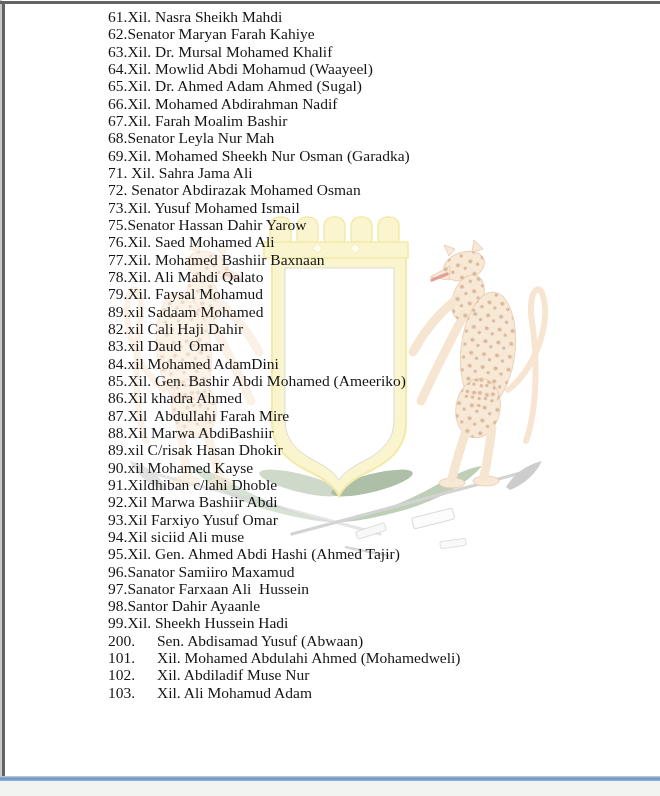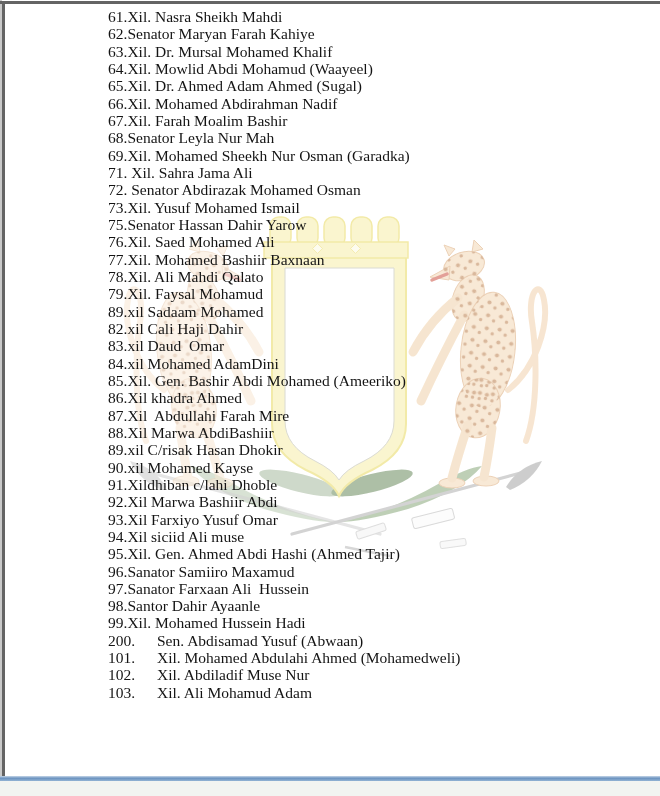--- a/index.html
+++ b/index.html
@@ -135,21 +135,21 @@
     <div class="row"><span class="num">89.</span><span class="txt">xil C/risak Hasan Dhokir</span></div>
     <div class="row"><span class="num">90.</span><span class="txt">xil Mohamed Kayse</span></div>
     <div class="row"><span class="num">91.</span><span class="txt">Xildhiban c/lahi Dhoble</span></div>
     <div class="row"><span class="num">92.</span><span class="txt">Xil Marwa Bashiir Abdi</span></div>
     <div class="row"><span class="num">93.</span><span class="txt">Xil Farxiyo Yusuf Omar</span></div>
     <div class="row"><span class="num">94.</span><span class="txt">Xil siciid Ali muse</span></div>
     <div class="row"><span class="num">95.</span><span class="txt">Xil. Gen. Ahmed Abdi Hashi (Ahmed Tajir)</span></div>
     <div class="row"><span class="num">96.</span><span class="txt">Sanator Samiiro Maxamud</span></div>
     <div class="row"><span class="num">97.</span><span class="txt">Sanator Farxaan Ali  Hussein</span></div>
     <div class="row"><span class="num">98.</span><span class="txt">Santor Dahir Ayaanle</span></div>
-    <div class="row"><span class="num">99.</span><span class="txt">Xil. Mohamed Hussein Hadi</span></div>
+    <div class="row"><span class="num">99.</span><span class="txt">Xil. Sheekh Hussein Hadi</span></div>
     <div class="row tab"><span class="num">200.</span><span class="txt">Sen. Abdisamad Yusuf (Abwaan)</span></div>
     <div class="row tab"><span class="num">101.</span><span class="txt">Xil. Mohamed Abdulahi Ahmed (Mohamedweli)</span></div>
     <div class="row tab"><span class="num">102.</span><span class="txt">Xil. Abdiladif Muse Nur</span></div>
     <div class="row tab"><span class="num">103.</span><span class="txt">Xil. Ali Mohamud Adam</span></div>
   </div>
 
 <div class="edge-left-outer"></div>
 <div class="edge-left"></div>
 <div class="edge-top"></div>
 <div class="divider"></div>

